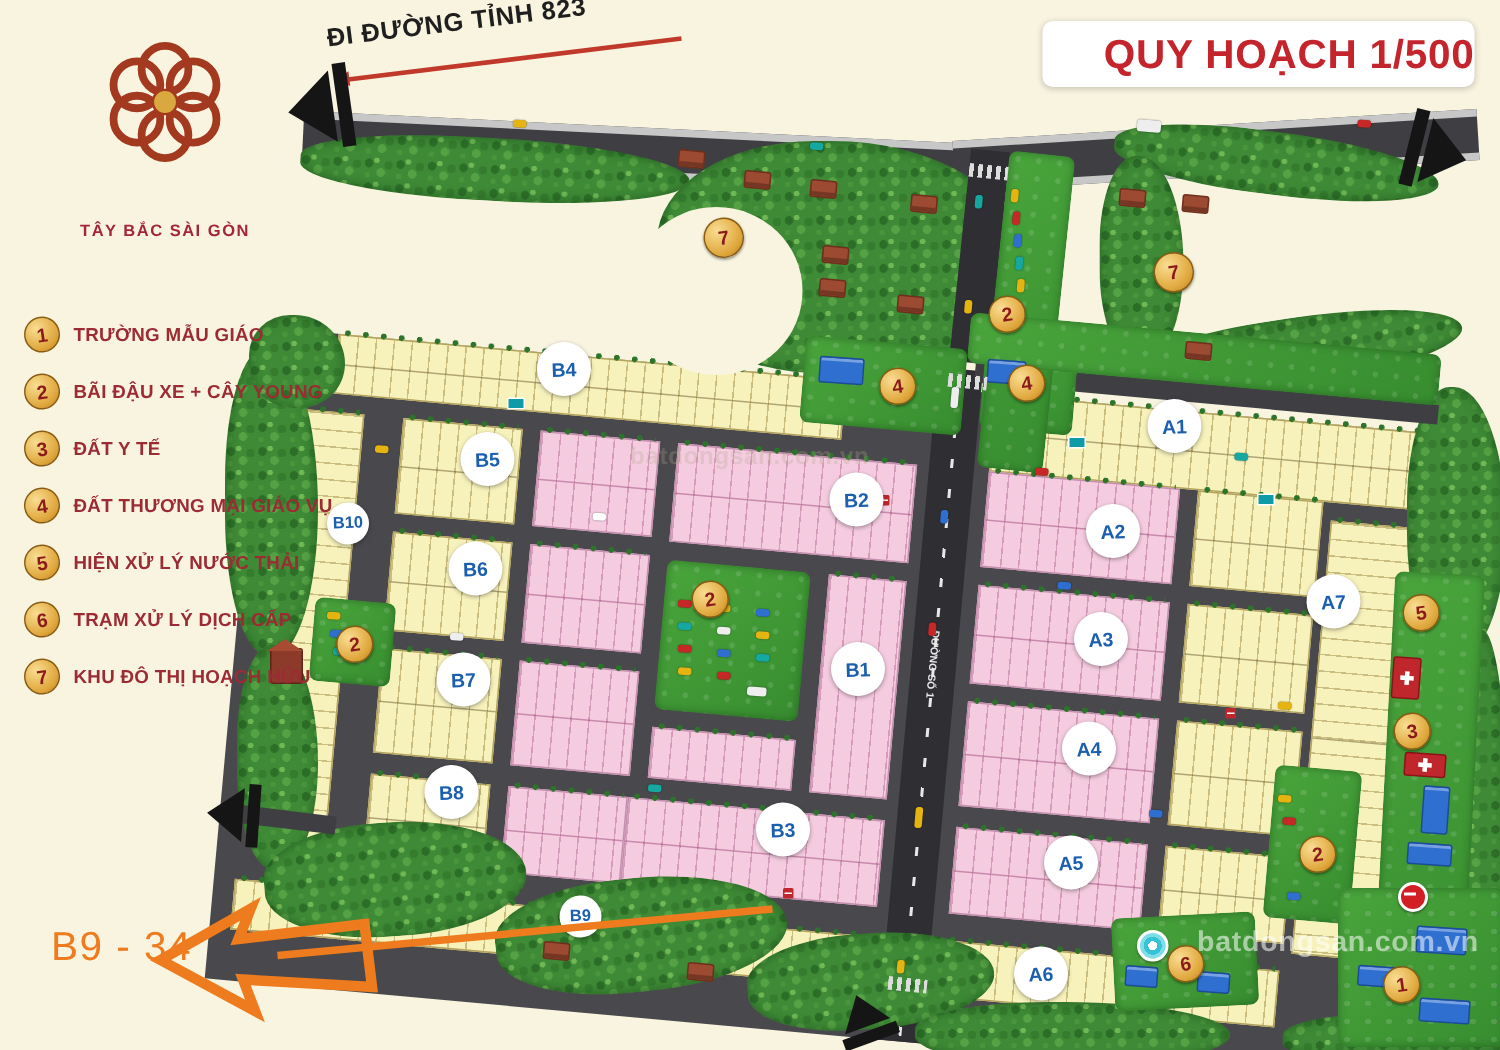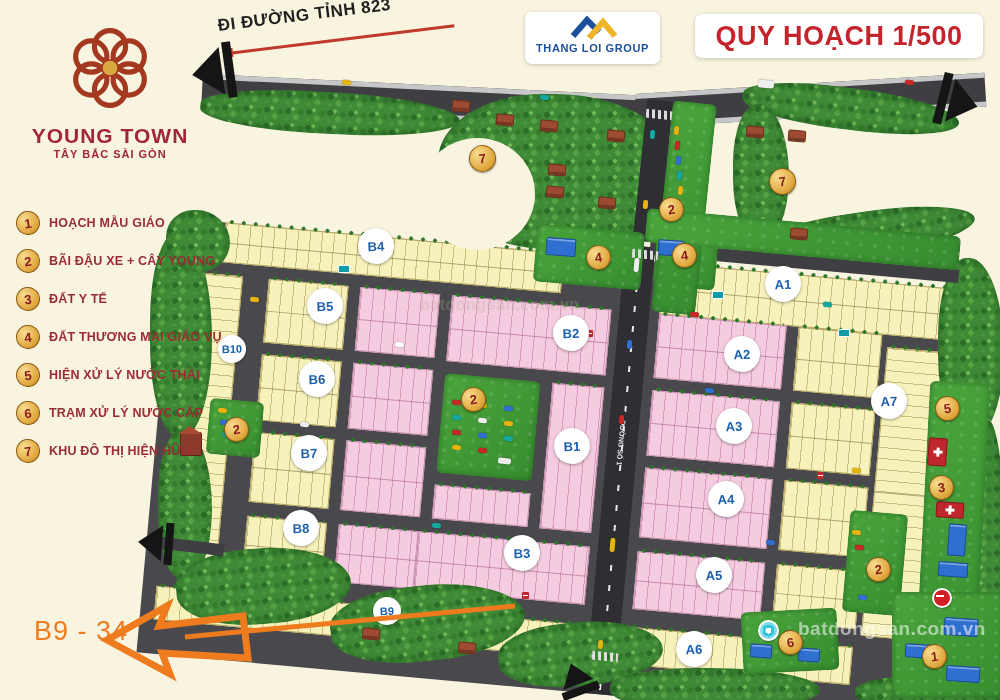--- a/index.html
+++ b/index.html
@@ -73,21 +73,21 @@
     color:#c9a24b;font-style:italic;font-weight:bold;font-size:14px;
     font-family:"DejaVu Serif",serif;z-index:9;}
   .legend{position:absolute;left:16px;top:204px;z-index:9;}
   .lrow{display:flex;align-items:center;gap:9px;height:38px;}
   .lnum{width:22px;height:22px;border-radius:50%;flex:0 0 22px;
     background:radial-gradient(circle at 35% 30%,#f9dd92,#e0a83e 65%,#b97f1f);
     border:1px solid #8a5c12;color:#8b1a1a;font-weight:bold;font-size:13px;
     display:flex;align-items:center;justify-content:center;transform:rotate(-8deg);}
   .ltext{color:#9c2b34;font-weight:bold;font-size:12.5px;letter-spacing:.2px;}
   .card{position:absolute;background:#fff;border-radius:7px;box-shadow:0 1px 4px rgba(0,0,0,.2);z-index:9;}
-  .title-text{width:100%;text-align:center;color:#c4242b;font-weight:bold;font-size:27px;letter-spacing:.5px;line-height:44px;}
+  .title-text{width:100%;text-align:right;color:#c4242b;font-weight:bold;font-size:27px;letter-spacing:.5px;line-height:44px;}
   .devname{width:100%;text-align:center;color:#1a4f9c;font-weight:bold;font-size:11px;letter-spacing:.6px;}
   .toplabel{position:absolute;left:218px;top:16px;z-index:9;color:#1f1f1f;font-weight:bold;
     font-size:17px;transform:rotate(-7deg);transform-origin:left center;letter-spacing:.5px;}
   .redline{position:absolute;left:228px;top:52px;width:228px;height:3px;background:#c0392b;
     transform:rotate(-7deg);transform-origin:left center;z-index:9;}
   .redline:before{content:"";position:absolute;left:-10px;top:-4px;border:5px solid transparent;
     border-right:10px solid #c0392b;}
 
   
   .hw{position:absolute;height:24px;background:#3f3f43;border-top:5px solid #c7c7c7;
@@ -144,65 +144,57 @@
     <g fill="none" stroke="#a33a1f" stroke-width="5">
       <circle cx="50" cy="29" r="15"></circle>
         <circle cx="68" cy="39" r="15"></circle>
         <circle cx="68" cy="61" r="15"></circle>
       <circle cx="50" cy="71" r="15"></circle>
         <circle cx="32" cy="61" r="15"></circle>
         <circle cx="32" cy="39" r="15"></circle>
     </g>
     <circle cx="50" cy="50" r="7" fill="#d9a93f"></circle>
   </svg>
-  <div class="brandname">YOUNG TOWN</div>
   <div class="brandsub">
     <span>TÂY BẮC SÀI GÒN</span>
   </div>
 
-  <div class="card" style="left:525px;top:12px;width:135px;height:52px;">
-    <svg width="135" height="30" viewBox="0 0 135 30" style="display:block;">
-      <polyline points="48,24 62,8 74,20" fill="none" stroke="#1a4f9c" stroke-width="6"></polyline>
-      <polyline points="64,26 78,10 90,24" fill="none" stroke="#f0b429" stroke-width="6"></polyline>
-    </svg>
-    <div class="devname">THANG LOI GROUP</div>
-  </div>
 
   <div class="card" style="left:695px;top:14px;width:288px;height:44px;">
     <div class="title-text">QUY HOẠCH 1/500</div>
   </div>
 
   <div class="legend">
     <div class="lrow">
         <span class="lnum">1</span>
-        <span class="ltext">HOẠCH MẪU GIÁO</span>
+        <span class="ltext">TRƯỜNG MẪU GIÁO</span>
       </div>
     <div class="lrow">
         <span class="lnum">2</span>
         <span class="ltext">BÃI ĐẬU XE + CÂY YOUNG</span>
       </div>
     <div class="lrow">
         <span class="lnum">3</span>
         <span class="ltext">ĐẤT Y TẾ</span>
       </div>
     <div class="lrow">
         <span class="lnum">4</span>
         <span class="ltext">ĐẤT THƯƠNG MẠI GIÁO VỤ</span>
       </div>
     <div class="lrow">
         <span class="lnum">5</span>
         <span class="ltext">HIỆN XỬ LÝ NƯỚC THẢI</span>
       </div>
     <div class="lrow">
         <span class="lnum">6</span>
-        <span class="ltext">TRẠM XỬ LÝ NƯỚC CẤP</span>
+        <span class="ltext">TRẠM XỬ LÝ DỊCH CẤP</span>
       </div>
     <div class="lrow">
         <span class="lnum">7</span>
-        <span class="ltext">KHU ĐÔ THỊ HIỆN HỮU</span>
+        <span class="ltext">KHU ĐÔ THỊ HOẠCH HỮU</span>
       </div>
   </div>
 
   <div class="city">
     <div class="lot ly split" style="left:50px;top:0;width:340px;height:40px;"></div>
     <div class="lot ly lh" style="left:26px;top:52px;width:46px;height:296px;"></div>
 
     <div class="lot ly split" style="left:98px;top:52px;width:80px;height:64px;"></div>
     <div class="lot ly split" style="left:98px;top:128px;width:80px;height:66px;"></div>
     <div class="lot ly split" style="left:98px;top:206px;width:80px;height:70px;"></div>

